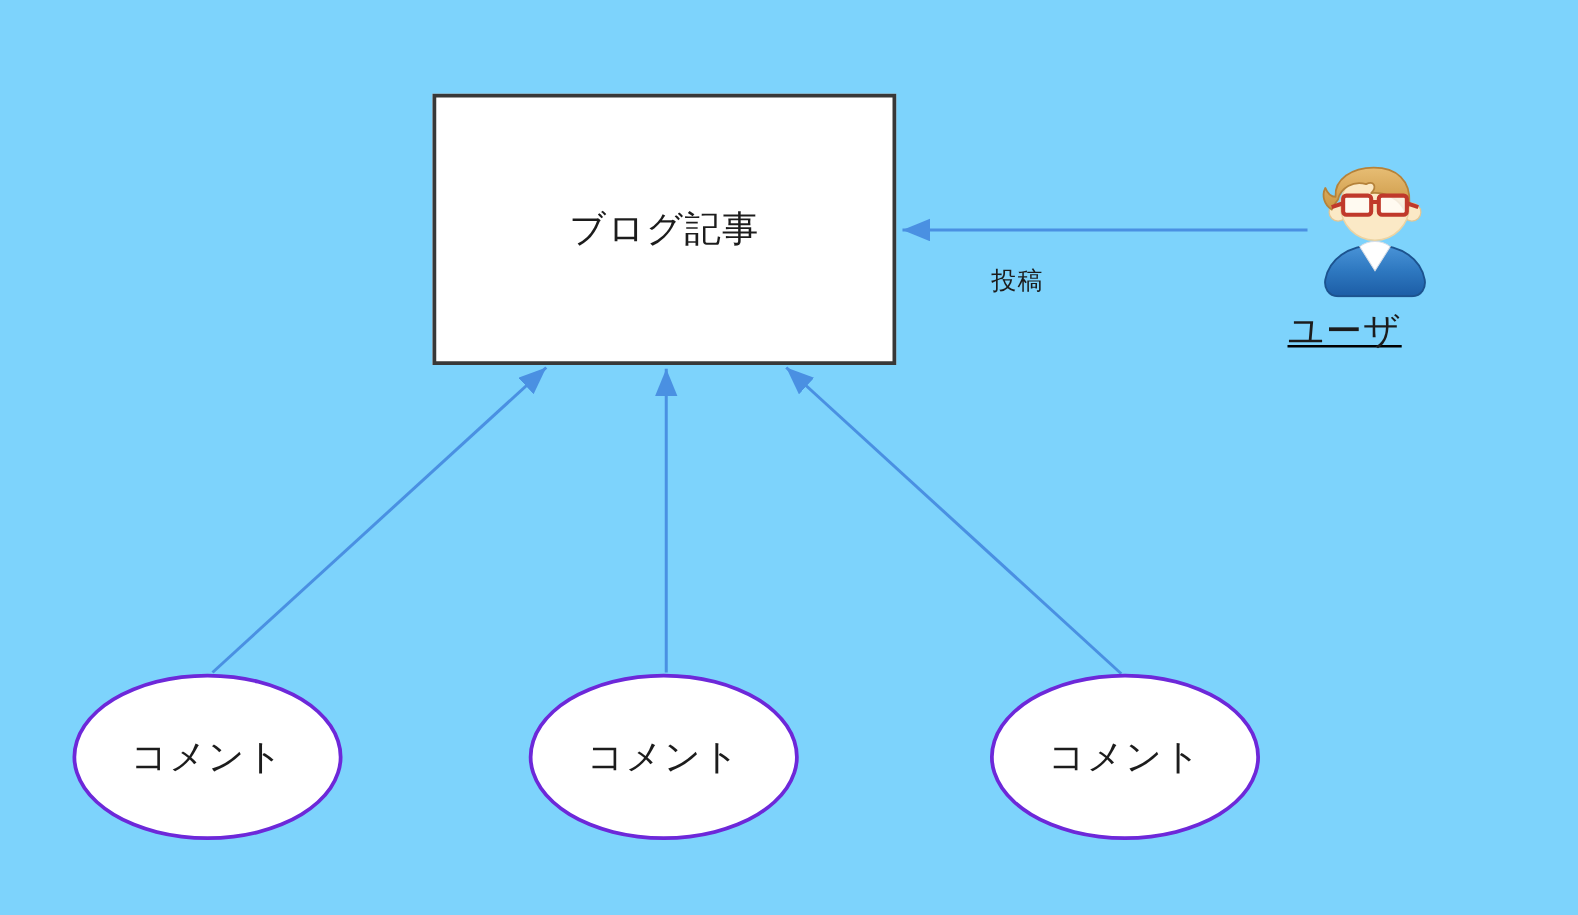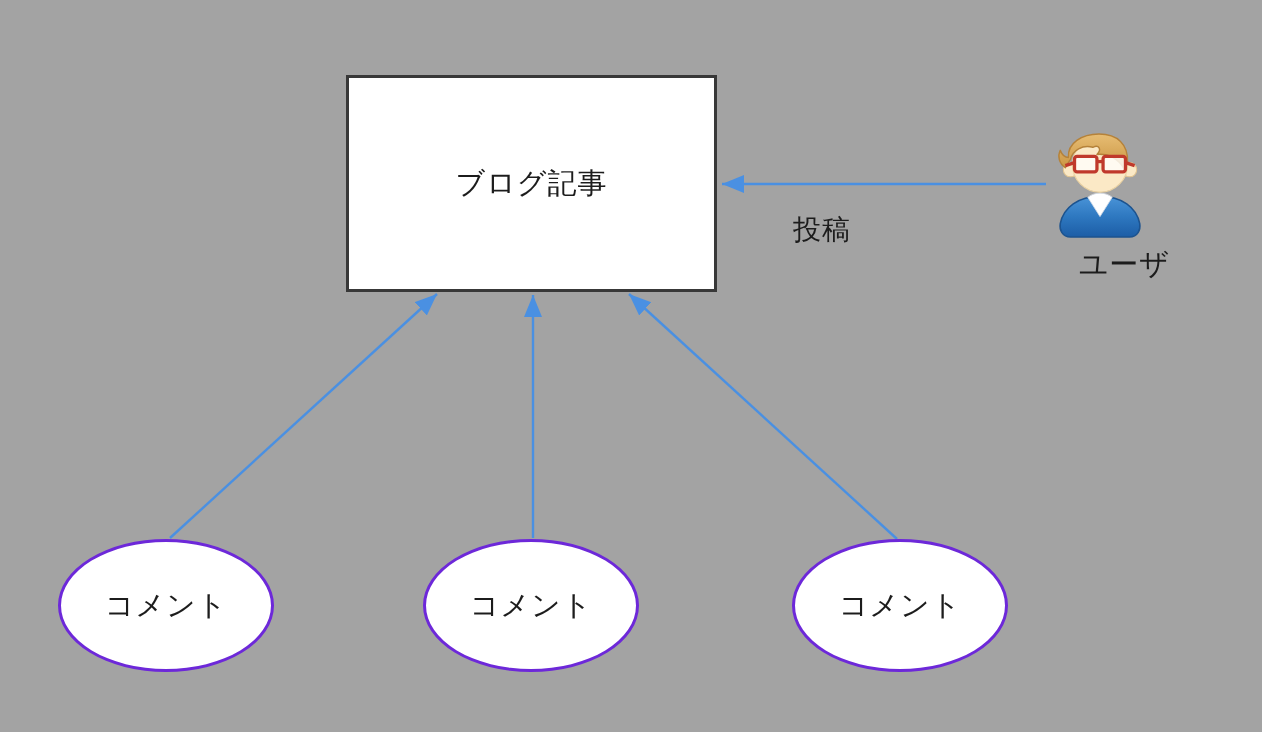--- a/index.html
+++ b/index.html
@@ -5,21 +5,21 @@
   html, body {
     margin: 0;
     padding: 0;
     background: #ffffff;
     font-family: "Liberation Sans", "DejaVu Sans", sans-serif;
   }
   .canvas {
     position: relative;
     width: 1262px;
     height: 732px;
-    background: #a3a3a3;
+    background: #7dd3fc;
     overflow: hidden;
   }
   .edges-layer {
     position: absolute;
     left: 0;
     top: 0;
     width: 1262px;
     height: 732px;
     pointer-events: none;
   }
@@ -51,31 +51,32 @@
     border: 3px solid #6d28d9;
     border-radius: 50%;
   }
   .comment-1 { left: 58px;  top: 539px; }
   .comment-2 { left: 423px; top: 539px; }
   .comment-3 { left: 792px; top: 539px; }
   .edge-label {
     position: absolute;
     left: 793px;
     top: 211px;
-    font-size: 28px;
+    font-size: 20px;
     color: #1c1c1c;
     letter-spacing: 1px;
     white-space: nowrap;
   }
   .user-node {
     position: absolute;
     left: 1030px;
     top: 131px;
     width: 140px;
-    text-align: right;
+    text-align: left;
+    text-decoration: underline;
   }
   .user-node svg {
     display: block;
     margin: 0 auto;
   }
   .user-label {
     margin-top: 7px;
     font-size: 29px;
     color: #1c1c1c;
     letter-spacing: 1px;

